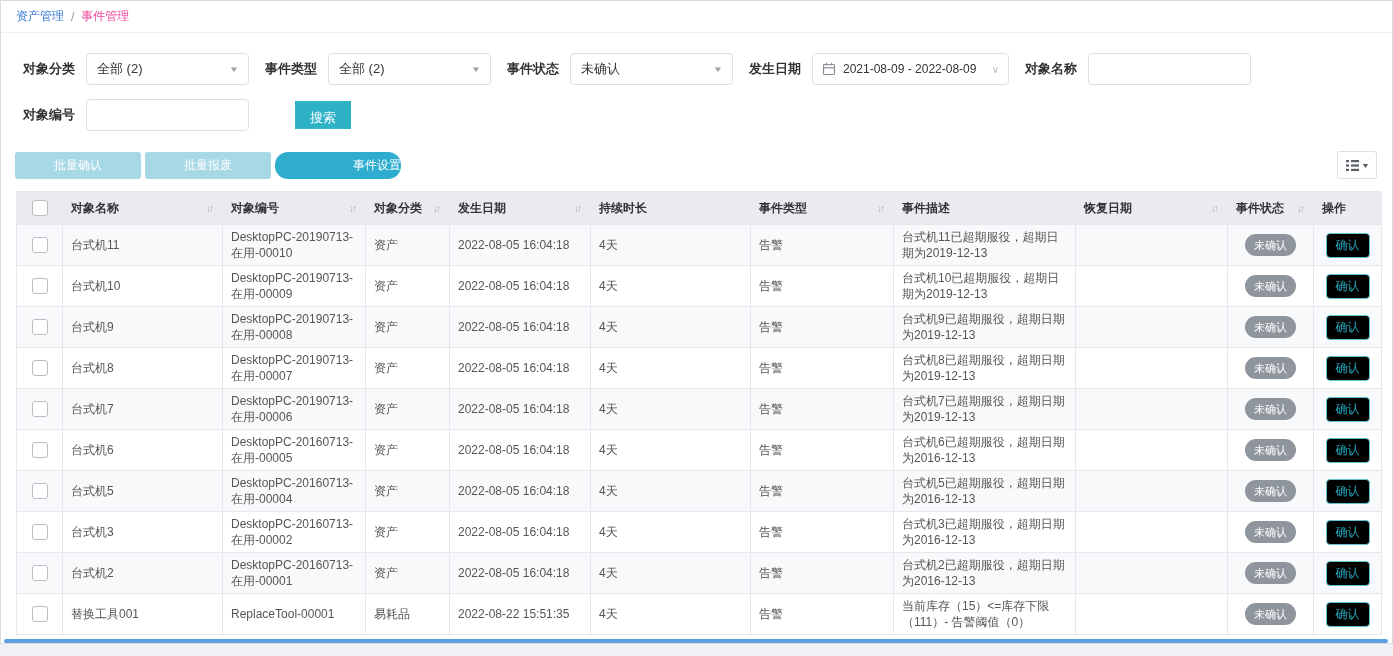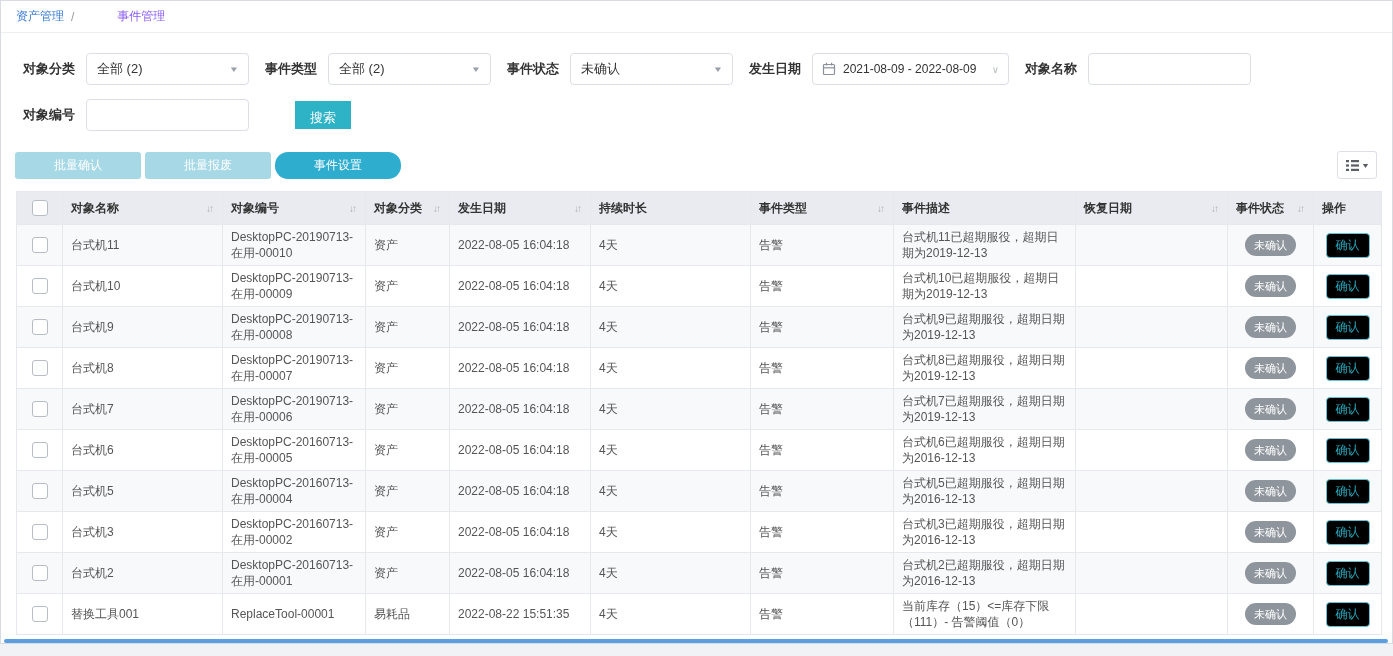--- a/index.html
+++ b/index.html
@@ -10,21 +10,21 @@
     border:1px solid #d8dce2; position:relative; overflow:hidden;
     margin:0 auto;
   }
   
   .breadcrumb-bar {
     height:32px; display:flex; align-items:center; padding:0 15px;
     border-bottom:1px solid #eceef2; font-size:12px;
   }
   .breadcrumb-bar a { color:#3a7bd5; text-decoration:none; cursor:pointer; }
   .crumb-sep { color:#999; margin:0 7px; }
-  .crumb-current { color:#8b5cf6;margin-left:36px; }
+  .crumb-current { color:#ec4899; }
   
   .filters { padding:20px 15px 0 22px; }
   .filter-row { display:flex; align-items:center; margin-bottom:14px; }
   .filter-item { display:flex; align-items:center; margin-right:16px; }
   .filter-label { font-size:13px; color:#333; font-weight:600; margin-right:11px; white-space:nowrap; }
   .select {
     width:163px; height:32px; border:1px solid #dcdfe6; border-radius:4px;
     background:#fff; display:flex; align-items:center; justify-content:space-between;
     padding:7px 10px; font-size:13px; color:#333; cursor:pointer;
   }
@@ -46,21 +46,21 @@
     background:#2eb2c6; color:#fff; font-size:13px; cursor:pointer;
   }
   
   .toolbar { display:flex; align-items:center; padding:6px 15px 12px 14px; margin-top:6px; }
   .batch-btn {
     width:126px; height:27px; border:none; border-radius:3px; margin-right:4px;
     background:#a6d8e5; color:#fff; font-size:12px; cursor:pointer;
   }
   .primary-btn {
     width:126px; height:27px; border:none; border-radius:13px;
-    background:#2fadcf; color:#fff; font-size:12px; cursor:pointer;
+    background:#2fadcf; color:#fff; font-size:12px; cursor:pointer;text-align:right;
   }
   .settings-btn {
     margin-left:auto; width:40px; height:28px; border:1px solid #dcdfe6; border-radius:3px;
     background:#fff; display:flex; align-items:center; justify-content:center; gap:3px; cursor:pointer;
   }
   .settings-btn .caret { font-size:7px; color:#5a5e66; transform:scaleX(1.3); }
   
   table { width:1363px; margin:0 15px; border-collapse:collapse; table-layout:fixed; font-size:12px; }
   th, td { border:1px solid #e6e8ed; }
   thead th {

